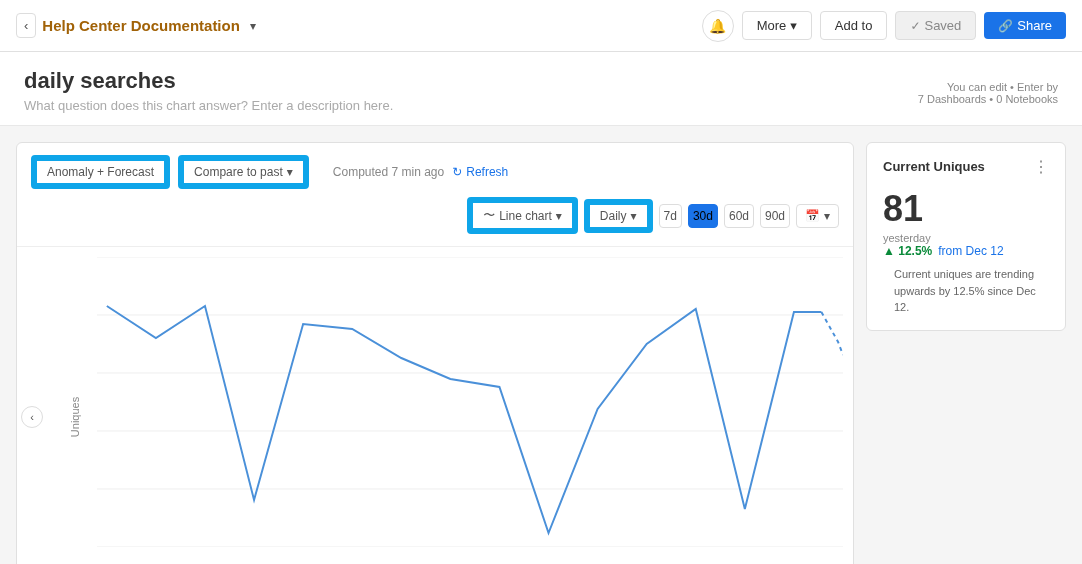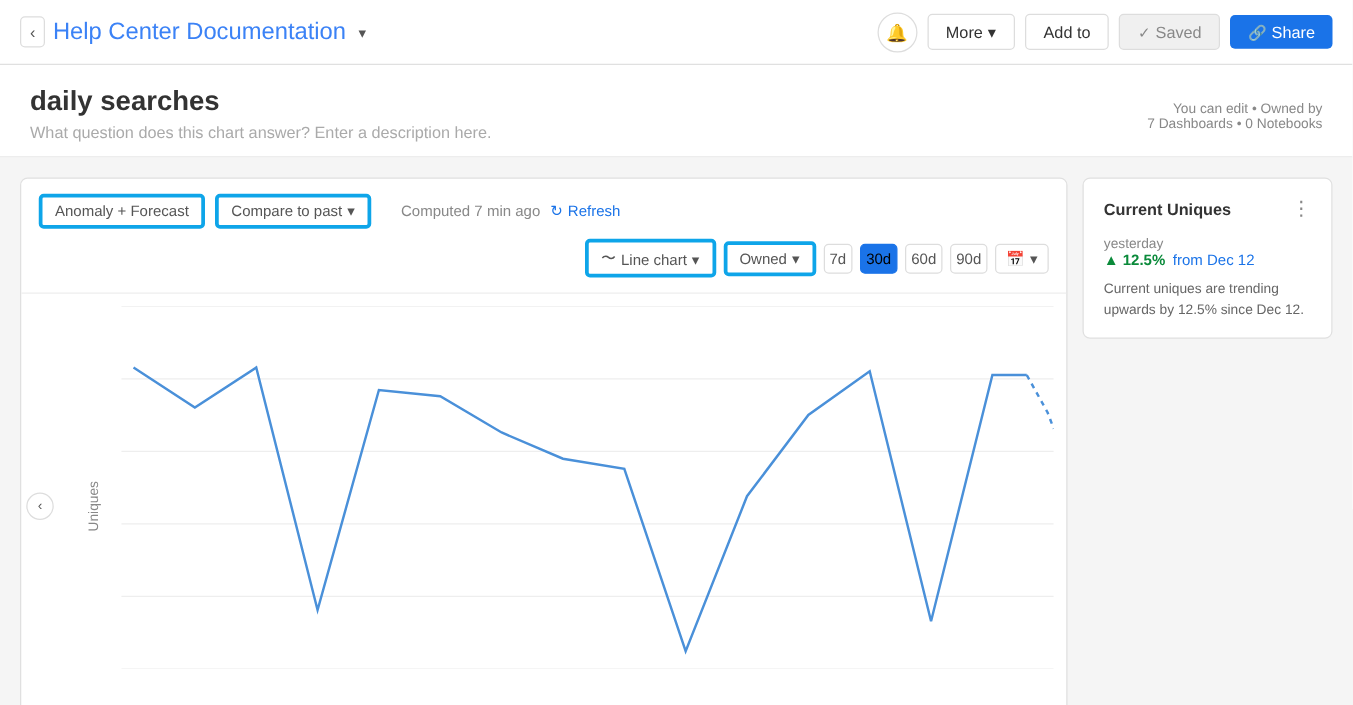--- a/index.html
+++ b/index.html
@@ -5,21 +5,21 @@
     * { box-sizing: border-box; margin: 0; padding: 0; }
     body { font-family: -apple-system, BlinkMacSystemFont, 'Segoe UI', sans-serif; background: #f5f5f5; color: #333; font-size: 13px; }
 
     .top-bar {
       display: flex; align-items: center; justify-content: space-between;
       background: #fff; border-bottom: 1px solid #e0e0e0;
       padding: 0 16px; height: 52px;
     }
     .top-bar-left { display: flex; align-items: center; gap: 6px; }
     .back-btn { background: none; border: 1px solid #ddd; border-radius: 4px; padding: 4px 7px; cursor: pointer; color: #555; font-size: 13px; }
-    .app-title { font-size: 19px; font-weight: 400; color: #3b82f6; }
+    .app-title { font-size: 15px; font-weight: 700; color: #a16207; }
     .chevron-btn { background: none; border: none; cursor: pointer; color: #555; font-size: 12px; padding: 2px 4px; }
     .top-bar-right { display: flex; align-items: center; gap: 8px; }
     .icon-btn { background: none; border: 1px solid #ddd; border-radius: 50%; width: 32px; height: 32px; display: flex; align-items: center; justify-content: center; cursor: pointer; color: #555; font-size: 14px; }
     .btn { border-radius: 4px; padding: 6px 14px; cursor: pointer; font-size: 13px; font-weight: 500; border: 1px solid #ddd; background: #fff; color: #333; display: flex; align-items: center; gap: 4px; text-align: right; }
     .btn-saved { background: #f0f0f0; color: #888; border-color: #ddd; }
     .btn-share { background: #1a73e8; color: #fff; border: none; }
     .check-icon { color: #888; font-size: 12px; }
     .link-icon { color: #fff; font-size: 12px; }
 
     .page-header { background: #fff; padding: 16px 24px 12px; border-bottom: 1px solid #e8e8e8; }
@@ -27,40 +27,40 @@
     .page-description { color: #aaa; font-size: 13px; }
     .page-meta { text-align: right; font-size: 11px; color: #888; margin-top: 4px; }
 
     .content-wrapper { display: flex; gap: 0; padding: 16px; background: #f5f5f5; }
     .chart-panel { flex: 1; background: #fff; border: 1px solid #e0e0e0; border-radius: 6px; padding: 0; overflow: hidden; }
 
     .chart-toolbar {
       display: flex; align-items: center; gap: 8px; padding: 12px 14px;
       border-bottom: 1px solid #eee; flex-wrap: wrap;
     }
-    .toolbar-btn { border: 3px solid #0ea5e9; background: #fff; border-radius: 4px; padding: 4px 10px; cursor: pointer; font-size: 12px; color: #555; display: flex; align-items: flex-end; gap: 4px; }
+    .toolbar-btn { border: 6px solid #0ea5e9; background: #fff; border-radius: 4px; padding: 4px 10px; cursor: pointer; font-size: 12px; color: #555; display: flex; align-items: center; gap: 4px; }
     .computed-text { color: #888; font-size: 12px; margin-left: 16px; }
     .refresh-btn { background: none; border: none; cursor: pointer; color: #1a73e8; font-size: 12px; display: flex; align-items: center; gap: 4px; }
     .toolbar-right { margin-left: auto; display: flex; align-items: center; gap: 6px; }
     .time-btn { border: 1px solid #ddd; background: #fff; border-radius: 4px; padding: 4px 4px; cursor: pointer; font-size: 12px; color: #555; }
     .time-btn.active { background: #1a73e8; color: #000000; border-color: #1a73e8; }
     .cal-btn { border: 1px solid #ddd; background: #fff; border-radius: 4px; padding: 4px 8px; cursor: pointer; font-size: 12px; color: #555; display: flex; align-items: center; gap: 4px; }
     .y-axis-label { position: absolute; left: 8px; top: 50%; transform: translateY(-50%) rotate(-90deg); font-size: 11px; color: #888; white-space: nowrap; }
 
     .sidebar-panel { width: 200px; margin-left: 12px; }
     .uniques-card { background: #fff; border: 1px solid #e0e0e0; border-radius: 6px; padding: 14px 16px; }
     .uniques-header { display: flex; align-items: center; justify-content: space-between; margin-bottom: 12px; }
     .uniques-title { font-size: 13px; font-weight: 600; color: #333; }
     .more-dots { background: none; border: none; cursor: pointer; color: #888; font-size: 16px; }
     .uniques-value { font-size: 36px; font-weight: 700; color: #333; }
     .uniques-label { font-size: 11px; color: #888; margin-top: 2px; }
     .trend-row { display: flex; align-items: center; gap: 6px; margin-top: 0; }
     .trend-up { color: #0a8a3a; font-size: 12px; font-weight: 600; display: flex; align-items: center; gap: 2px; }
     .trend-from { font-size: 12px; color: #1a73e8; }
-    .uniques-desc { font-size: 11px; color: #666; margin-top: 8px; line-height: 1.5; }
+    .uniques-desc { font-size: 11px; color: #666; margin-top: 8px; line-height: 1.5; margin-left: 11px; }
     .nav-arrow { background: none; border: 1px solid #ddd; border-radius: 50%; width: 22px; height: 22px; cursor: pointer; display: flex; align-items: center; justify-content: center; color: #555; font-size: 11px; }
 
     .header-meta-row { display: flex; justify-content: space-between; align-items: center; }
   </style>
 </head>
 <body>
 
 <div class="top-bar">
   <div class="top-bar-left">
     <button class="back-btn">‹</button>
@@ -89,21 +89,21 @@
   </div>
 </div>
 
 <div class="page-header">
   <div class="header-meta-row">
     <div>
       <div class="page-title">daily searches</div>
       <div class="page-description">What question does this chart answer? Enter a description here.</div>
     </div>
     <div class="page-meta">
-      <div>You can edit • Owned by</div>
+      <div>You can edit • Enter by</div>
       <div>7 Dashboards • 0 Notebooks</div>
     </div>
   </div>
 </div>
 
 <div class="content-wrapper">
 
   <div class="chart-panel">
 
     <div class="chart-toolbar">
@@ -119,21 +119,21 @@
         <span>↻</span>
         <span>Refresh</span>
       </button>
       <div class="toolbar-right">
         <button class="toolbar-btn">
           <span>〜</span>
           <span>Line chart</span>
           <span>▾</span>
         </button>
         <button class="toolbar-btn">
-          <span>Owned</span>
+          <span>Daily</span>
           <span>▾</span>
         </button>
         <button class="time-btn">7d</button>
         <button class="time-btn active">30d</button>
         <button class="time-btn">60d</button>
         <button class="time-btn">90d</button>
         <button class="cal-btn">
           <span>📅</span>
           <span>▾</span>
         </button>
@@ -204,20 +204,21 @@
     </div>
 
   </div>
 
   <div class="sidebar-panel">
     <div class="uniques-card">
       <div class="uniques-header">
         <span class="uniques-title">Current Uniques</span>
         <button class="more-dots">⋮</button>
       </div>
+      <div class="uniques-value">81</div>
       <div class="uniques-label">yesterday</div>
       <div class="trend-row">
         <span class="trend-up">▲ 12.5%</span>
         <span class="trend-from">from Dec 12</span>
       </div>
       <div class="uniques-desc">Current uniques are trending upwards by 12.5% since Dec 12.</div>
     </div>
   </div>
 
 </div>

